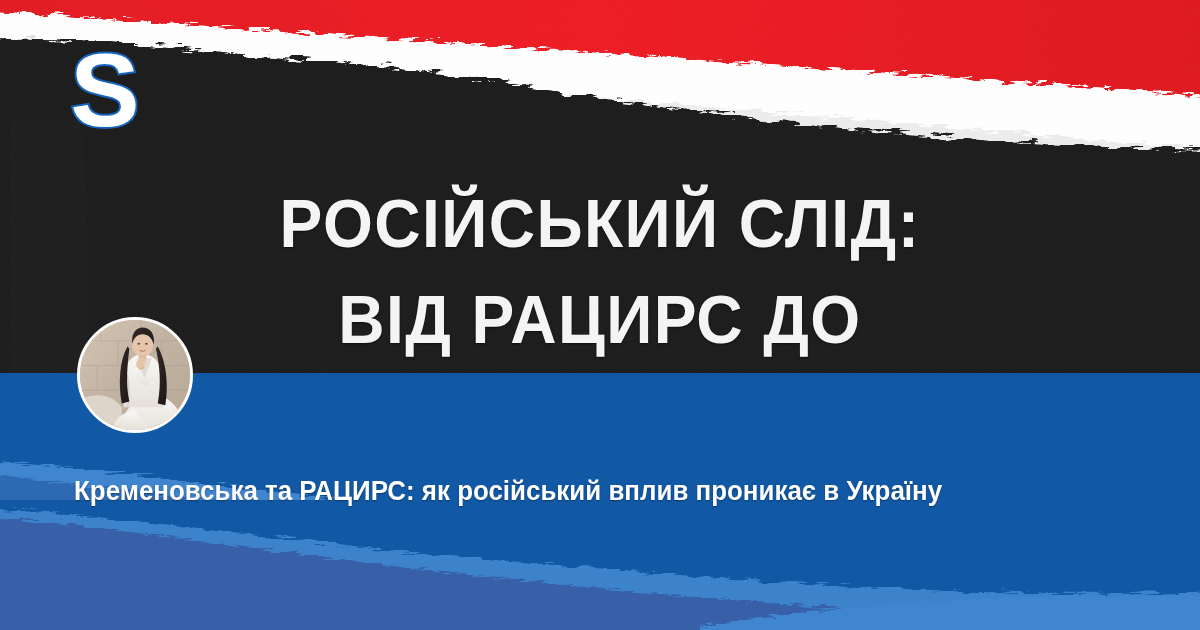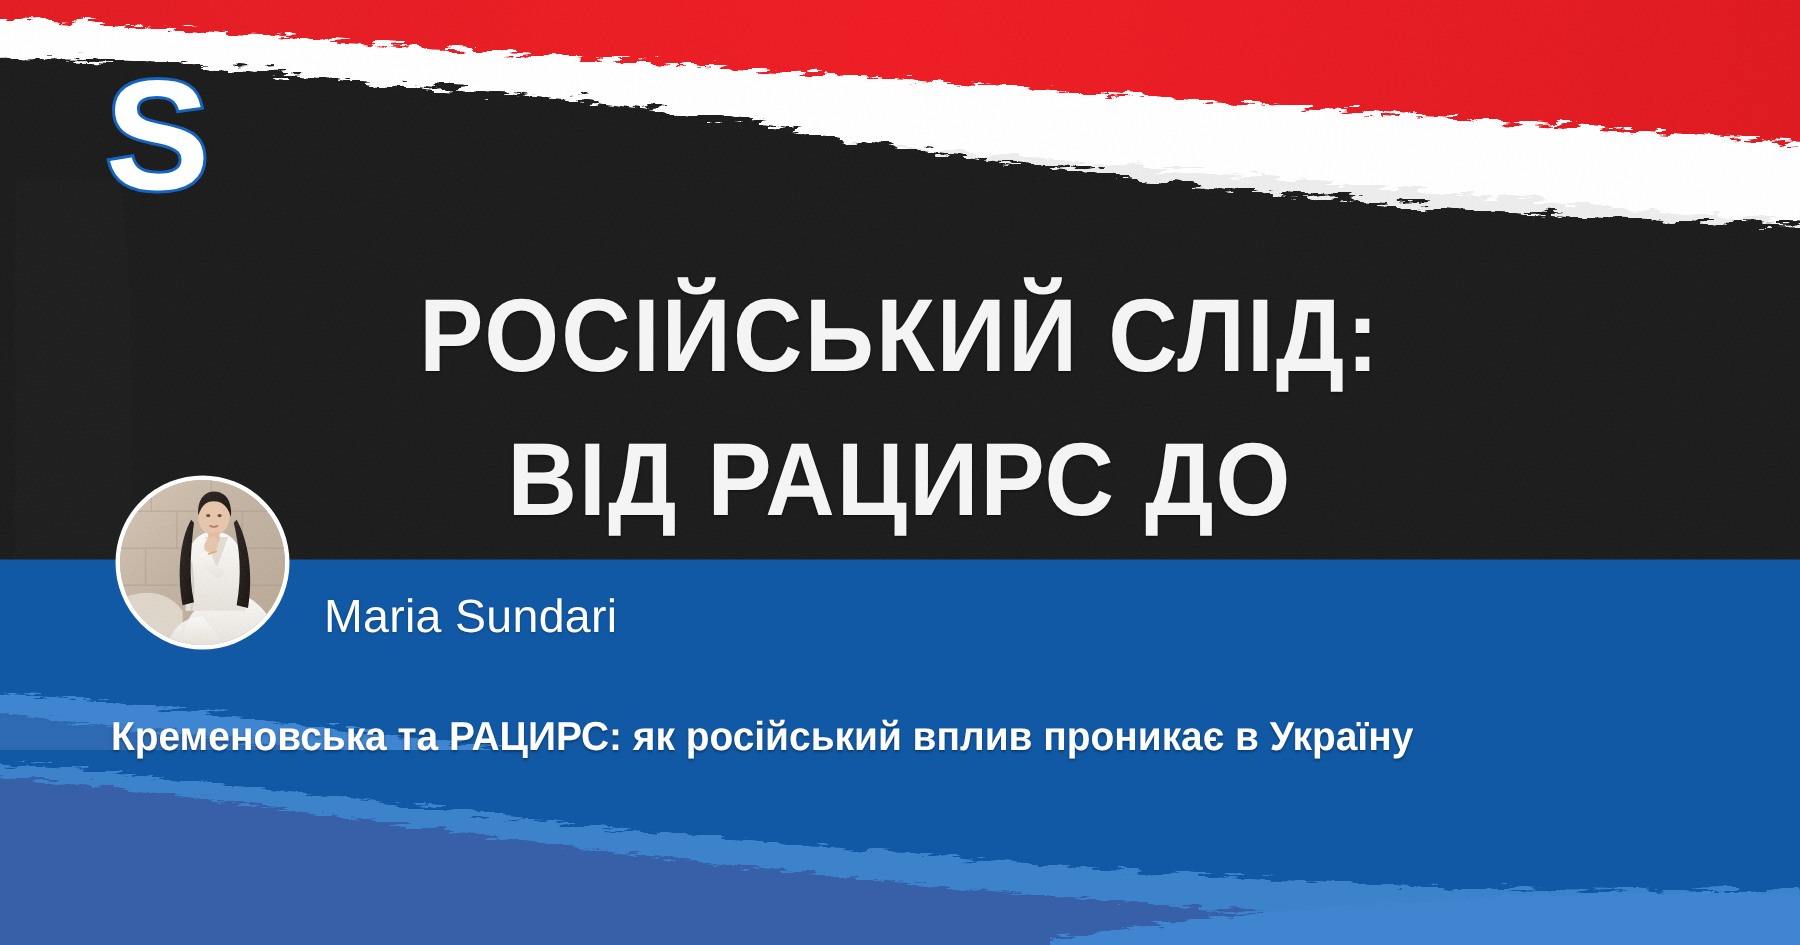--- a/index.html
+++ b/index.html
@@ -310,21 +310,20 @@
 
         <path d="M56,52 C58,60 62,66 70,70 L74,64 C66,60 62,56 60,50 Z" fill="url(#suit)"></path>
 
         <path d="M62,52 L68,50" stroke="#d6b36a" stroke-width="1.4"></path>
 
         <rect x="0" y="0" width="116" height="116" filter="url(#avgrain)" fill="#808080"></rect>
       </svg>
     </div>
   </div>
 
-  <div class="author">Maria Sundari</div>
 
   <div class="caption">Кременовська та РАЦИРС: як російський вплив проникає в Україну</div>
 
   <div class="logo">
     <svg viewBox="0 0 86 102">
       <text x="43" y="82" text-anchor="middle" font-family="'Liberation Sans', sans-serif" font-size="104" font-weight="700" fill="#ffffff" stroke="#1565c0" stroke-width="4" paint-order="stroke fill">S</text>
     </svg>
   </div>
 
 </div>

